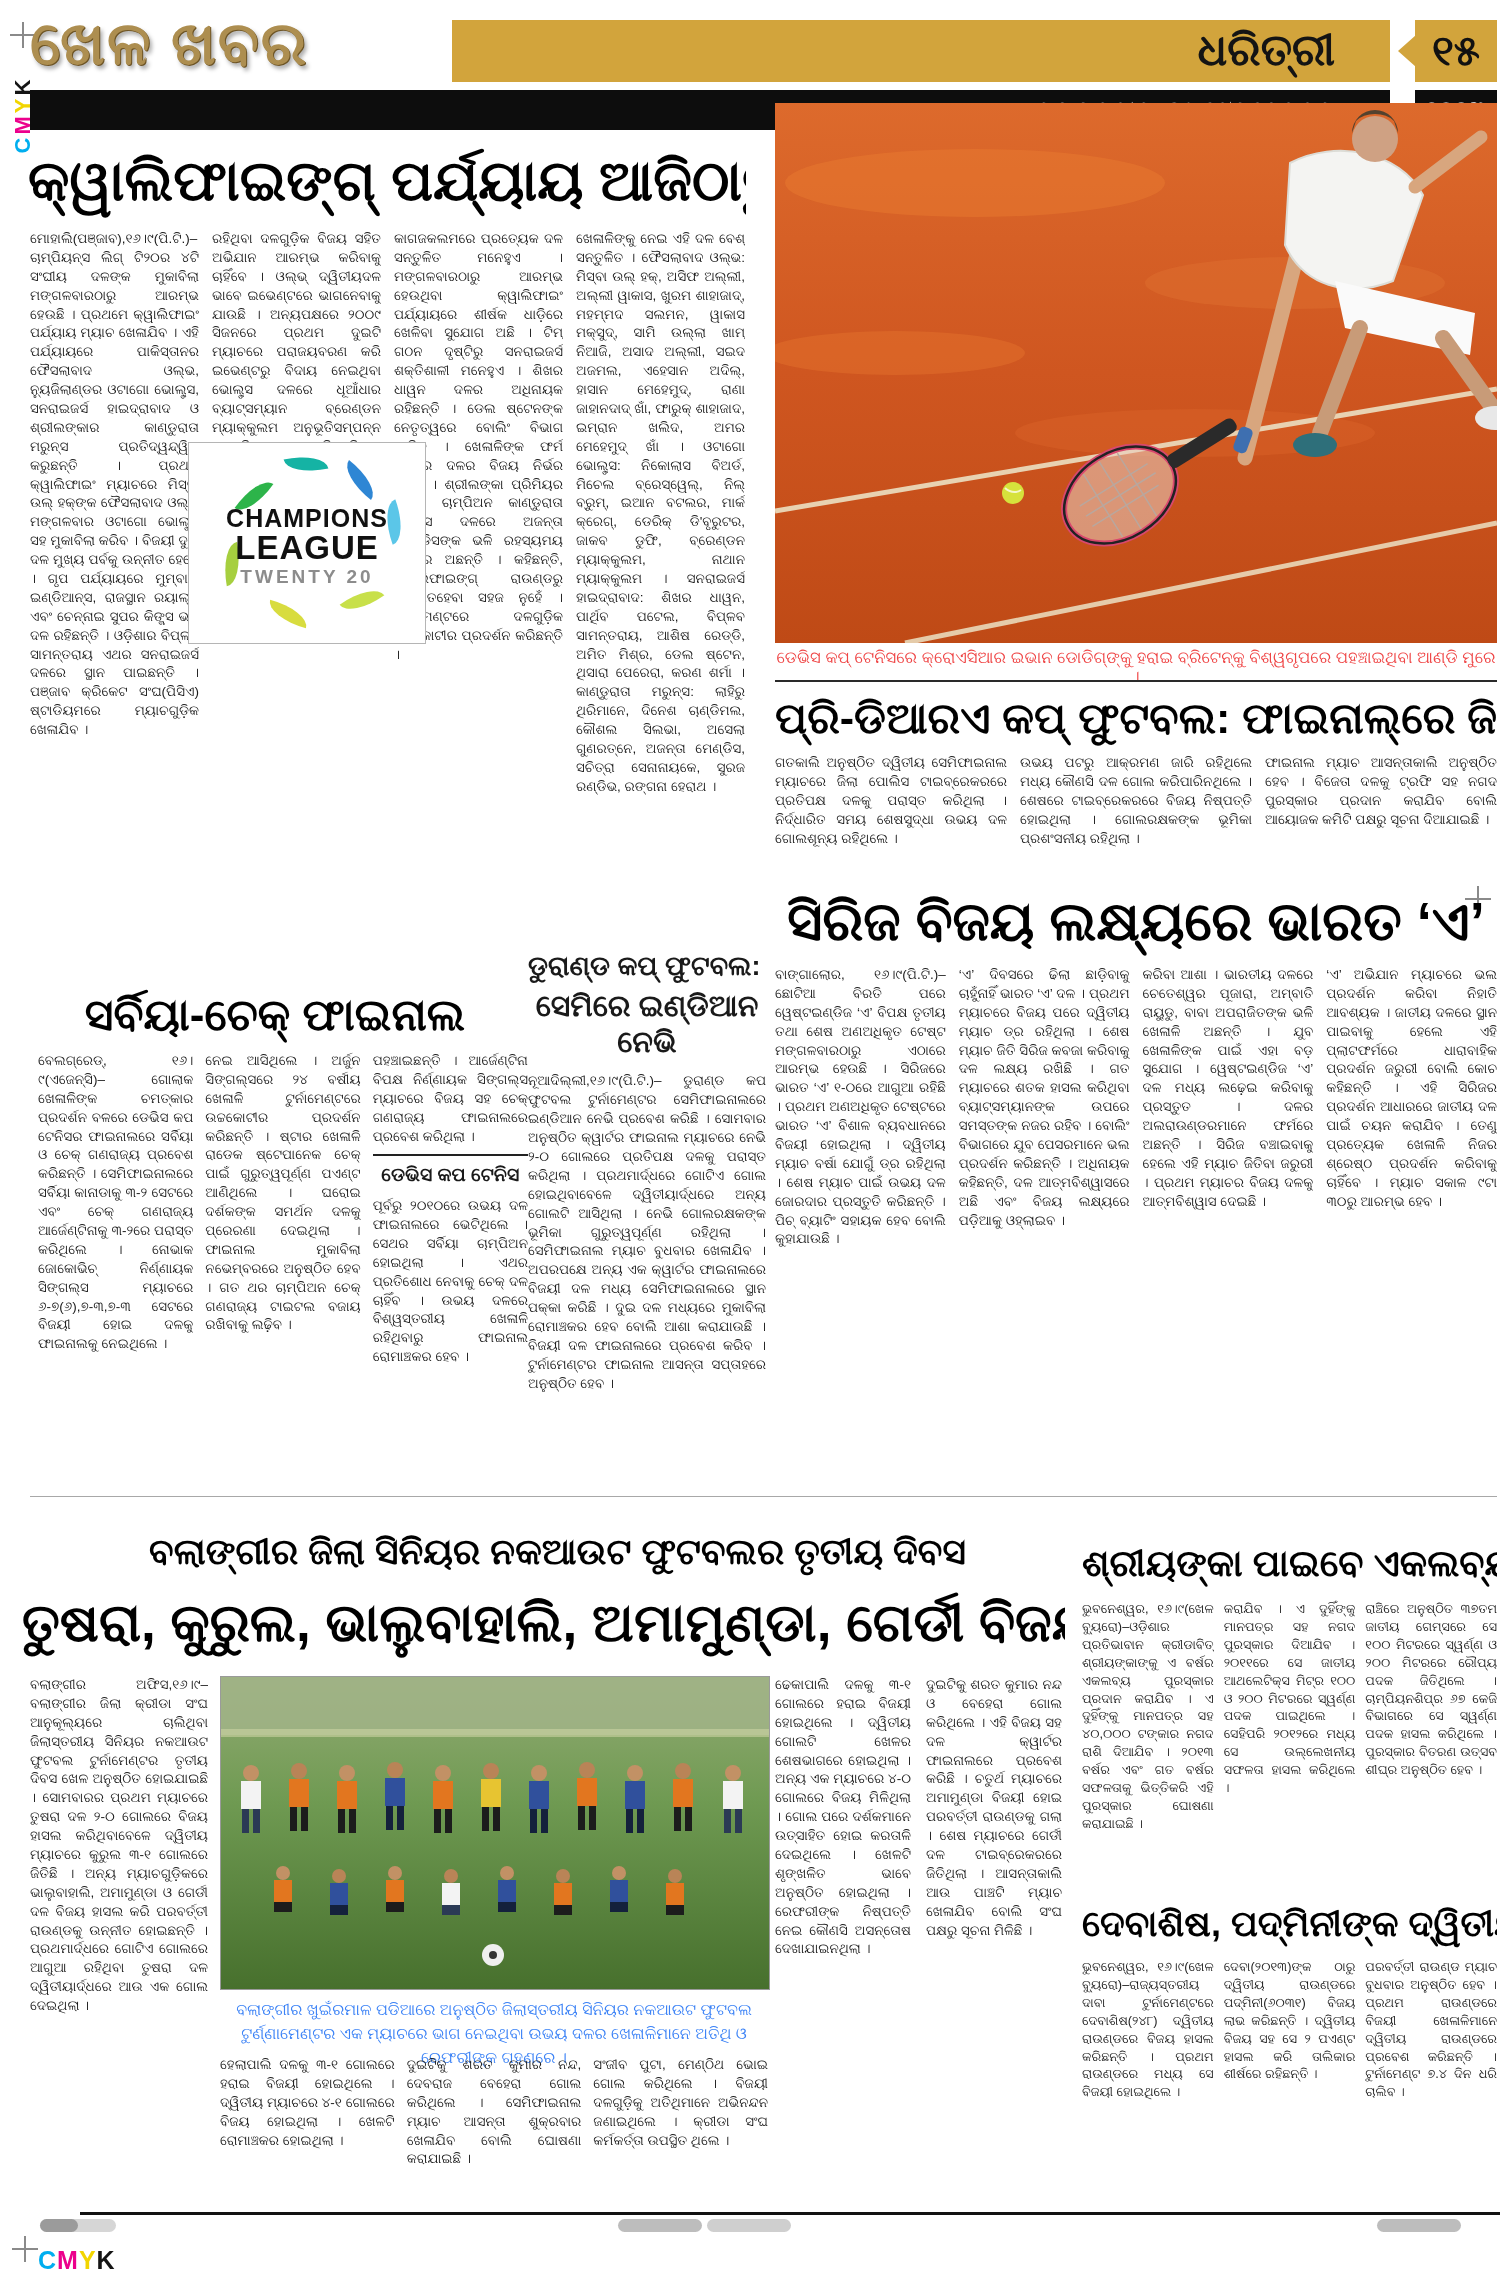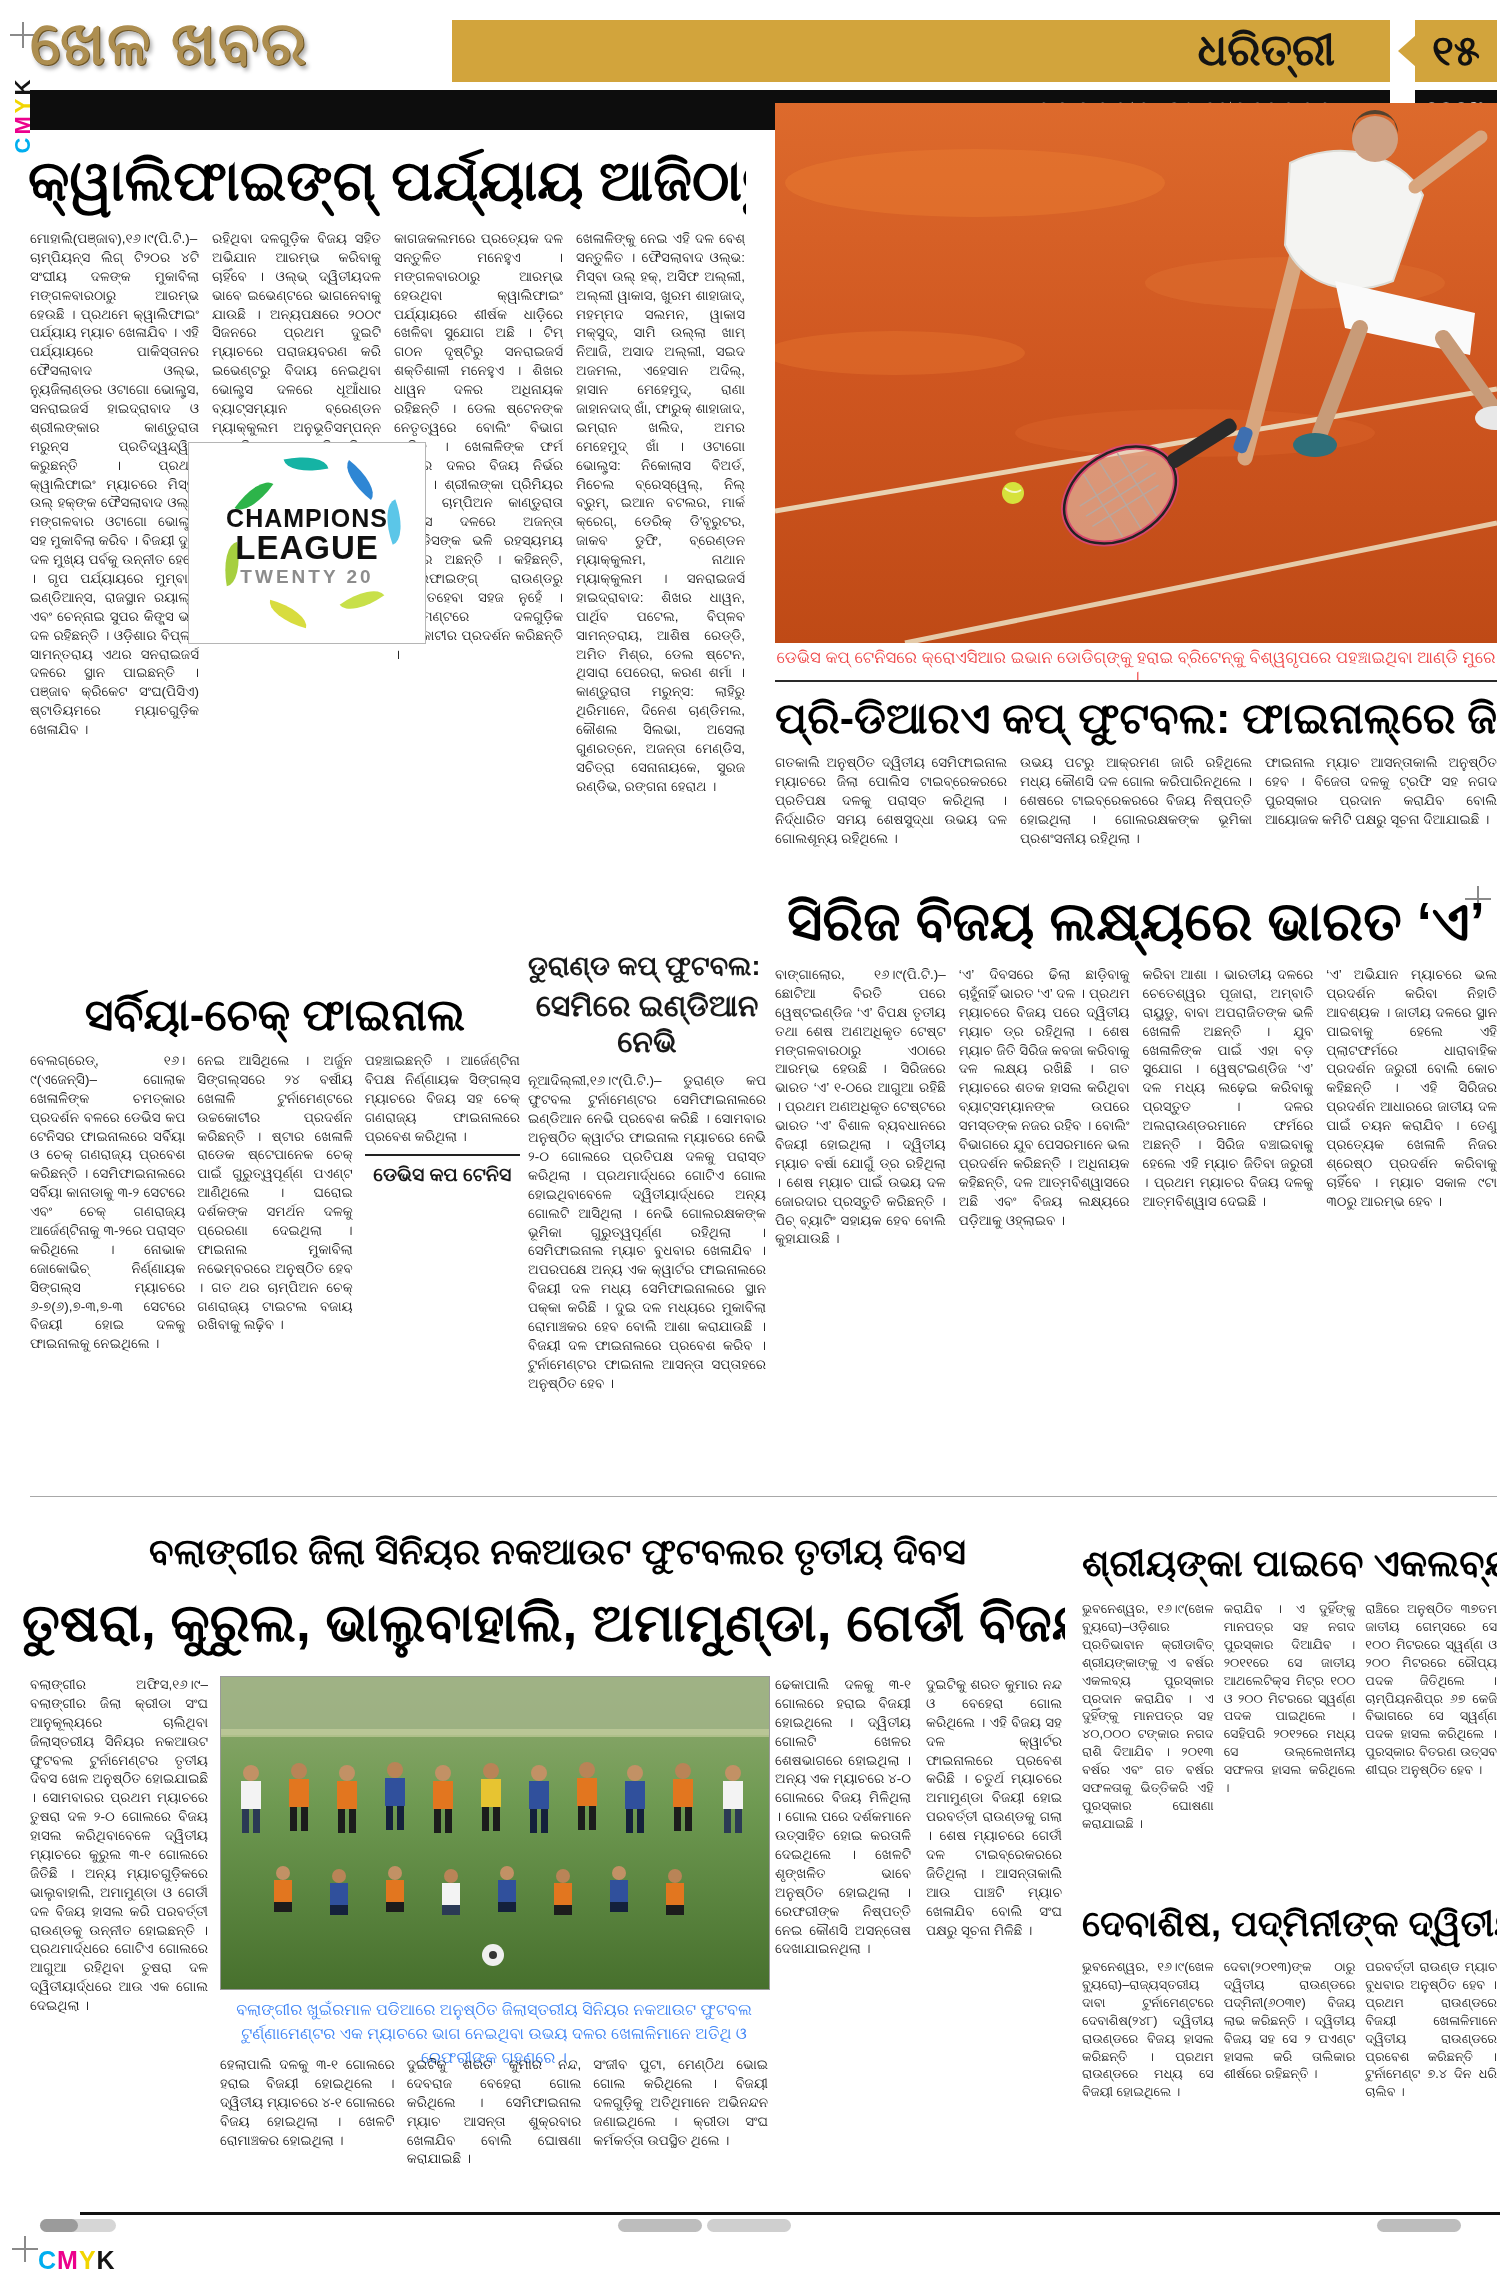--- a/index.html
+++ b/index.html
@@ -37,21 +37,21 @@
   .hl-balangir{left:22px;top:1584px;width:1043px;height:78px;font-size:53px;line-height:78px;}
   .hl-shreyanka{left:1082px;top:1538px;width:415px;height:52px;font-size:37px;line-height:52px;}
   .hl-debashish{left:1082px;top:1898px;width:415px;height:52px;font-size:36px;line-height:52px;}
   
   .cols{position:absolute;display:flex;overflow:hidden;}
   .col{flex:1 1 0;font-size:13.5px;line-height:1.4;text-align:justify;overflow:hidden;}
   .gap13{gap:13px}.gap12{gap:12px}.gap10{gap:10px}
   .q-cols{left:30px;top:230px;width:715px;height:714px;}
   .predra-cols{left:775px;top:754px;width:722px;height:122px;}
   .series-cols{left:775px;top:966px;width:722px;height:522px;}
-  .serbia-cols{left:30px;top:1052px;width:490px;height:436px;}
+  .serbia-cols{left:38px;top:1052px;width:490px;height:436px;}
   .shrey-cols{left:1082px;top:1600px;width:415px;height:284px;}
   .shrey-cols .col,.deba-cols .col{font-size:12.8px;}
   .deba-cols{left:1082px;top:1958px;width:415px;height:272px;}
   .bala-left{position:absolute;left:30px;top:1676px;width:178px;height:556px;font-size:13.5px;line-height:1.4;text-align:justify;overflow:hidden;}
   .bala-r1{position:absolute;left:775px;top:1676px;width:136px;height:556px;font-size:13.5px;line-height:1.4;text-align:justify;overflow:hidden;}
   .bala-r2{position:absolute;left:926px;top:1676px;width:136px;height:556px;font-size:13.5px;line-height:1.4;text-align:justify;overflow:hidden;}
   .bala-bottom{left:220px;top:2056px;width:548px;height:176px;}
   .sub-inline{font-size:19px;font-weight:bold;text-align:center;border-top:2px solid #222;padding-top:6px;margin:8px 0;}
   
   .durand{position:absolute;left:528px;top:950px;width:238px;height:538px;overflow:hidden;}
@@ -195,20 +195,21 @@
     <div class="body">ନୂଆଦିଲ୍ଲୀ,୧୬।୯(ପି.ଟି.)– ଡୁରାଣ୍ଡ କପ ଫୁଟବଲ ଟୁର୍ନାମେଣ୍ଟର ସେମିଫାଇନାଲରେ ଇଣ୍ଡିଆନ ନେଭି ପ୍ରବେଶ କରିଛି । ସୋମବାର ଅନୁଷ୍ଠିତ କ୍ୱାର୍ଟର ଫାଇନାଲ ମ୍ୟାଚରେ ନେଭି ୨-୦ ଗୋଲରେ ପ୍ରତିପକ୍ଷ ଦଳକୁ ପରାସ୍ତ କରିଥିଲା । ପ୍ରଥମାର୍ଦ୍ଧରେ ଗୋଟିଏ ଗୋଲ ହୋଇଥିବାବେଳେ ଦ୍ୱିତୀୟାର୍ଦ୍ଧରେ ଅନ୍ୟ ଗୋଲଟି ଆସିଥିଲା । ନେଭି ଗୋଲରକ୍ଷକଙ୍କ ଭୂମିକା ଗୁରୁତ୍ୱପୂର୍ଣ୍ଣ ରହିଥିଲା । ସେମିଫାଇନାଲ ମ୍ୟାଚ ବୁଧବାର ଖେଳାଯିବ । ଅପରପକ୍ଷେ ଅନ୍ୟ ଏକ କ୍ୱାର୍ଟର ଫାଇନାଲରେ ବିଜୟୀ ଦଳ ମଧ୍ୟ ସେମିଫାଇନାଲରେ ସ୍ଥାନ ପକ୍କା କରିଛି । ଦୁଇ ଦଳ ମଧ୍ୟରେ ମୁକାବିଲା ରୋମାଞ୍ଚକର ହେବ ବୋଲି ଆଶା କରାଯାଉଛି । ବିଜୟୀ ଦଳ ଫାଇନାଲରେ ପ୍ରବେଶ କରିବ । ଟୁର୍ନାମେଣ୍ଟର ଫାଇନାଲ ଆସନ୍ତା ସପ୍ତାହରେ ଅନୁଷ୍ଠିତ ହେବ ।</div>
   </div>
 
   <div class="hl hl-serbia">ସର୍ବିୟା-ଚେକ୍ ଫାଇନାଲ</div>
   <div class="cols serbia-cols gap12">
     <div class="col">ବେଲଗ୍ରେଡ୍, ୧୬।୯(ଏଜେନ୍ସି)– ଗୋଲାକ ଖେଳାଳିଙ୍କ ଚମତ୍କାର ପ୍ରଦର୍ଶନ ବଳରେ ଡେଭିସ କପ ଟେନିସର ଫାଇନାଲରେ ସର୍ବିୟା ଓ ଚେକ୍ ଗଣରାଜ୍ୟ ପ୍ରବେଶ କରିଛନ୍ତି । ସେମିଫାଇନାଲରେ ସର୍ବିୟା କାନାଡାକୁ ୩-୨ ସେଟରେ ଏବଂ ଚେକ୍ ଗଣରାଜ୍ୟ ଆର୍ଜେଣ୍ଟିନାକୁ ୩-୨ରେ ପରାସ୍ତ କରିଥିଲେ । ନୋଭାକ ଜୋକୋଭିଚ୍ ନିର୍ଣ୍ଣାୟକ ସିଙ୍ଗଲ୍ସ ମ୍ୟାଚରେ ୬-୭(୬),୭-୩,୭-୩ ସେଟରେ ବିଜୟୀ ହୋଇ ଦଳକୁ ଫାଇନାଲକୁ ନେଇଥିଲେ ।</div>
     <div class="col">ନେଇ ଆସିଥିଲେ । ଅର୍ଜୁନ ସିଙ୍ଗଲ୍ସରେ ୨୪ ବର୍ଷୀୟ ଖେଳାଳି ଟୁର୍ନାମେଣ୍ଟରେ ଉଚ୍ଚକୋଟୀର ପ୍ରଦର୍ଶନ କରିଛନ୍ତି । ଷ୍ଟାର ଖେଳାଳି ରାଡେକ ଷ୍ଟେପାନେକ ଚେକ୍ ପାଇଁ ଗୁରୁତ୍ୱପୂର୍ଣ୍ଣ ପଏଣ୍ଟ ଆଣିଥିଲେ । ଘରୋଇ ଦର୍ଶକଙ୍କ ସମର୍ଥନ ଦଳକୁ ପ୍ରେରଣା ଦେଇଥିଲା । ଫାଇନାଲ ମୁକାବିଲା ନଭେମ୍ବରରେ ଅନୁଷ୍ଠିତ ହେବ । ଗତ ଥର ଚାମ୍ପିଅନ ଚେକ୍ ଗଣରାଜ୍ୟ ଟାଇଟଲ ବଜାୟ ରଖିବାକୁ ଲଢ଼ିବ ।</div>
     <div class="col">
       <div>ପହଞ୍ଚାଇଛନ୍ତି । ଆର୍ଜେଣ୍ଟିନା ବିପକ୍ଷ ନିର୍ଣ୍ଣାୟକ ସିଙ୍ଗଲ୍ସ ମ୍ୟାଚରେ ବିଜୟ ସହ ଚେକ୍ ଗଣରାଜ୍ୟ ଫାଇନାଲରେ ପ୍ରବେଶ କରିଥିଲା ।</div>
       <div class="sub-inline">ଡେଭିସ କପ ଟେନିସ</div>
+      <div>ପୂର୍ବରୁ ୨୦୧୦ରେ ଉଭୟ ଦଳ ଫାଇନାଲରେ ଭେଟିଥିଲେ । ସେଥର ସର୍ବିୟା ଚାମ୍ପିଅନ ହୋଇଥିଲା । ଏଥର ପ୍ରତିଶୋଧ ନେବାକୁ ଚେକ୍ ଦଳ ଚାହିଁବ । ଉଭୟ ଦଳରେ ବିଶ୍ୱସ୍ତରୀୟ ଖେଳାଳି ରହିଥିବାରୁ ଫାଇନାଲ ରୋମାଞ୍ଚକର ହେବ ।</div>
     </div>
   </div>
 
   <div class="rule-mid"></div>
 
   <div class="hl kicker-balangir">ବଲାଙ୍ଗୀର ଜିଲା ସିନିୟର ନକଆଉଟ ଫୁଟବଲର ତୃତୀୟ ଦିବସ</div>
   <div class="hl hl-balangir">ତୁଷରା, କୁରୁଲ, ଭାଲୁବାହାଲି, ଅମାମୁଣ୍ଡା, ଗେର୍ଡୀ ବିଜୟୀ</div>
   <div class="bala-left">ବଲାଙ୍ଗୀର ଅଫିସ,୧୬।୯– ବଲାଙ୍ଗୀର ଜିଲା କ୍ରୀଡା ସଂଘ ଆନୁକୂଲ୍ୟରେ ଚାଲିଥିବା ଜିଲାସ୍ତରୀୟ ସିନିୟର ନକଆଉଟ ଫୁଟବଲ ଟୁର୍ନାମେଣ୍ଟର ତୃତୀୟ ଦିବସ ଖେଳ ଅନୁଷ୍ଠିତ ହୋଇଯାଇଛି । ସୋମବାରର ପ୍ରଥମ ମ୍ୟାଚରେ ତୁଷରା ଦଳ ୨-୦ ଗୋଲରେ ବିଜୟ ହାସଲ କରିଥିବାବେଳେ ଦ୍ୱିତୀୟ ମ୍ୟାଚରେ କୁରୁଲ ୩-୧ ଗୋଲରେ ଜିତିଛି । ଅନ୍ୟ ମ୍ୟାଚଗୁଡ଼ିକରେ ଭାଲୁବାହାଲି, ଅମାମୁଣ୍ଡା ଓ ଗେର୍ଡୀ ଦଳ ବିଜୟ ହାସଲ କରି ପରବର୍ତ୍ତୀ ରାଉଣ୍ଡକୁ ଉନ୍ନୀତ ହୋଇଛନ୍ତି । ପ୍ରଥମାର୍ଦ୍ଧରେ ଗୋଟିଏ ଗୋଲରେ ଆଗୁଆ ରହିଥିବା ତୁଷରା ଦଳ ଦ୍ୱିତୀୟାର୍ଦ୍ଧରେ ଆଉ ଏକ ଗୋଲ ଦେଇଥିଲା ।</div>
 
   <div class="fphoto">

